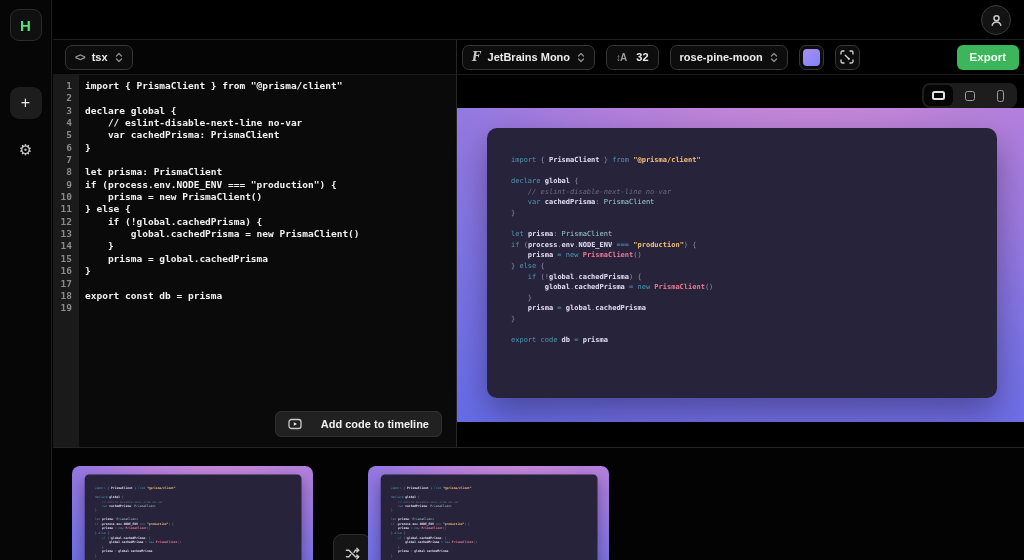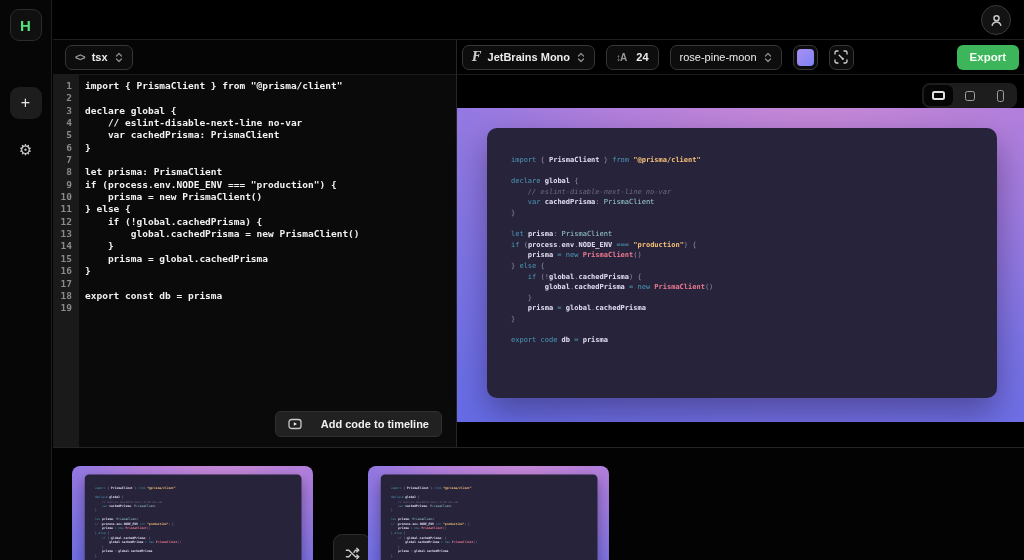--- a/index.html
+++ b/index.html
@@ -179,23 +179,23 @@
           <div class="chip">
             <span class="serifF">F</span>
             <span>JetBrains Mono</span>
             <svg class="stroke" width="8" height="11" viewBox="0 0 8 11" style="stroke:#8d8d8d;stroke-width:1.3">
               <path d="M1.5 4 4 1.5 6.5 4"></path>
                 <path d="M1.5 7 4 9.5 6.5 7"></path>
             </svg>
           </div>
           <div class="chip" style="gap:10px;">
             <span class="dim">↕A</span>
-            <span>24</span>
-          </div>
-          <div class="chip" style="font-weight:400;">
+            <span>32</span>
+          </div>
+          <div class="chip" style="font-weight:700;">
             <span>rose-pine-moon</span>
             <svg class="stroke" width="8" height="11" viewBox="0 0 8 11" style="stroke:#8d8d8d;stroke-width:1.3">
               <path d="M1.5 4 4 1.5 6.5 4"></path>
                 <path d="M1.5 7 4 9.5 6.5 7"></path>
             </svg>
           </div>
           <div class="swatch-btn">
             <div class="swatch-inner"></div>
           </div>
           <div class="icon-btn">

